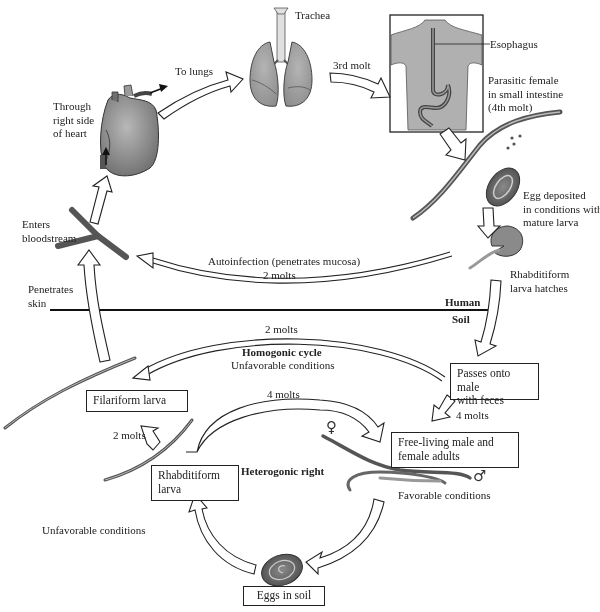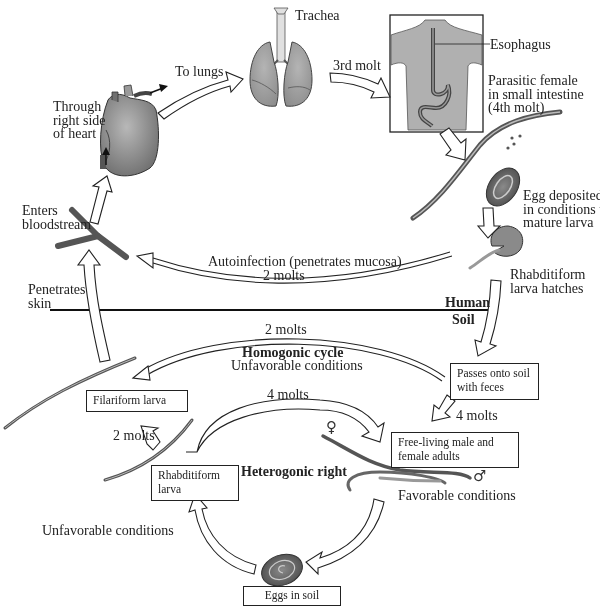--- a/index.html
+++ b/index.html
@@ -1,19 +1,19 @@
 <!DOCTYPE html>
 <html><head>
 <meta charset="utf-8">
 <style>
   html, body { margin:0; padding:0; background:#ffffff; }
   body { width:600px; height:612px; position:relative; overflow:hidden;
          font-family:"Liberation Serif", serif; color:#222; }
   svg#diagram { position:absolute; left:0; top:0; }
-  .lbl { position:absolute; font-size:14px; line-height:13.5px; white-space:nowrap; color:#222; }
+  .lbl { position:absolute; font-size:11px; line-height:13.5px; white-space:nowrap; color:#222; }
   .bold { font-weight:bold; }
   .box { position:absolute; border:1.3px solid #222; background:#fff; font-size:11.5px;
          line-height:13.5px; padding:3px 6px; box-sizing:border-box; }
   .center { text-align:center; }
   .sym { position:absolute; font-family:"DejaVu Sans", sans-serif; font-size:15px; line-height:15px; color:#333; }
 </style>
 </head>
 <body>
 
 <svg id="diagram" width="600" height="612" viewBox="0 0 600 612">
@@ -171,21 +171,21 @@
   <div>Egg deposited</div>
   <div>in conditions with</div>
   <div>mature larva</div>
 </div>
 
 <div class="lbl" style="left:510px;top:268px">
   <div>Rhabditiform</div>
   <div>larva hatches</div>
 </div>
 
-<div class="lbl" style="left:22px;top:204px">
+<div class="lbl" style="left:22px;top:218px">
   <div>Enters</div>
   <div>bloodstream</div>
 </div>
 
 <div class="lbl" style="left:208px;top:255px">Autoinfection (penetrates mucosa)</div>
 <div class="lbl" style="left:263px;top:269px">2 molts</div>
 
 <div class="lbl" style="left:28px;top:283px">
   <div>Penetrates</div>
   <div>skin</div>
@@ -201,33 +201,33 @@
 <div class="lbl" style="left:456px;top:409px">4 molts</div>
 <div class="lbl" style="left:113px;top:429px">2 molts</div>
 <div class="lbl bold" style="left:241px;top:465px">Heterogonic right</div>
 <div class="lbl" style="left:398px;top:489px">Favorable conditions</div>
 <div class="lbl" style="left:42px;top:524px">Unfavorable conditions</div>
 
 <div class="sym" style="left:326px;top:420px">♀</div>
 <div class="sym" style="left:473px;top:469px">♂</div>
 
 <div class="box" style="left:450px;top:363px;width:89px;height:37px">
-  <div>Passes onto soil</div>
+  <div>Passes onto male</div>
   <div>with feces</div>
 </div>
 
 <div class="box" style="left:86px;top:390px;width:102px;height:22px">
   <div>Filariform larva</div>
 </div>
 
 <div class="box" style="left:391px;top:432px;width:128px;height:36px">
   <div>Free-living male and</div>
   <div>female adults</div>
 </div>
 
 <div class="box" style="left:151px;top:465px;width:88px;height:36px">
   <div>Rhabditiform</div>
   <div>larva</div>
 </div>
 
-<div class="box center" style="left:243px;top:586px;width:98px;height:20px;padding-top:2px">
+<div class="box center" style="left:243px;top:586px;width:82px;height:20px;padding-top:2px">
   <div>Eggs in soil</div>
 </div>
 
 </body></html>

